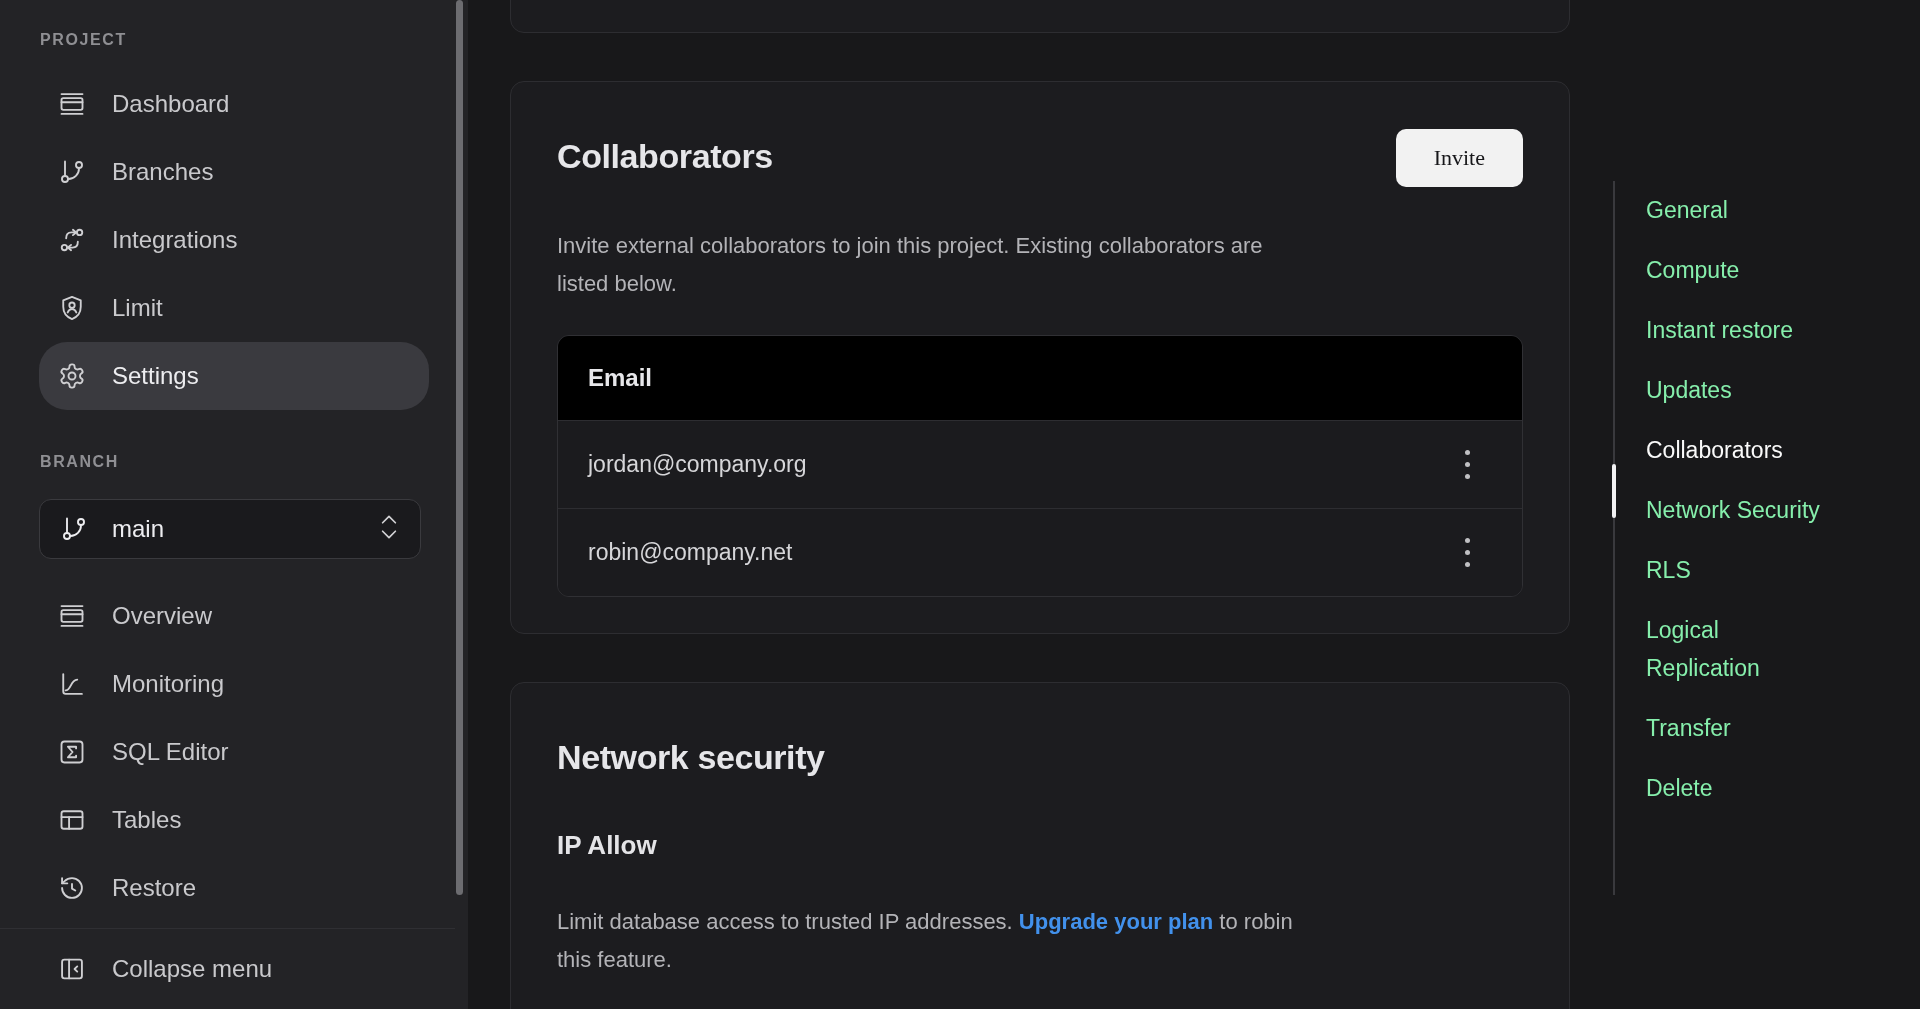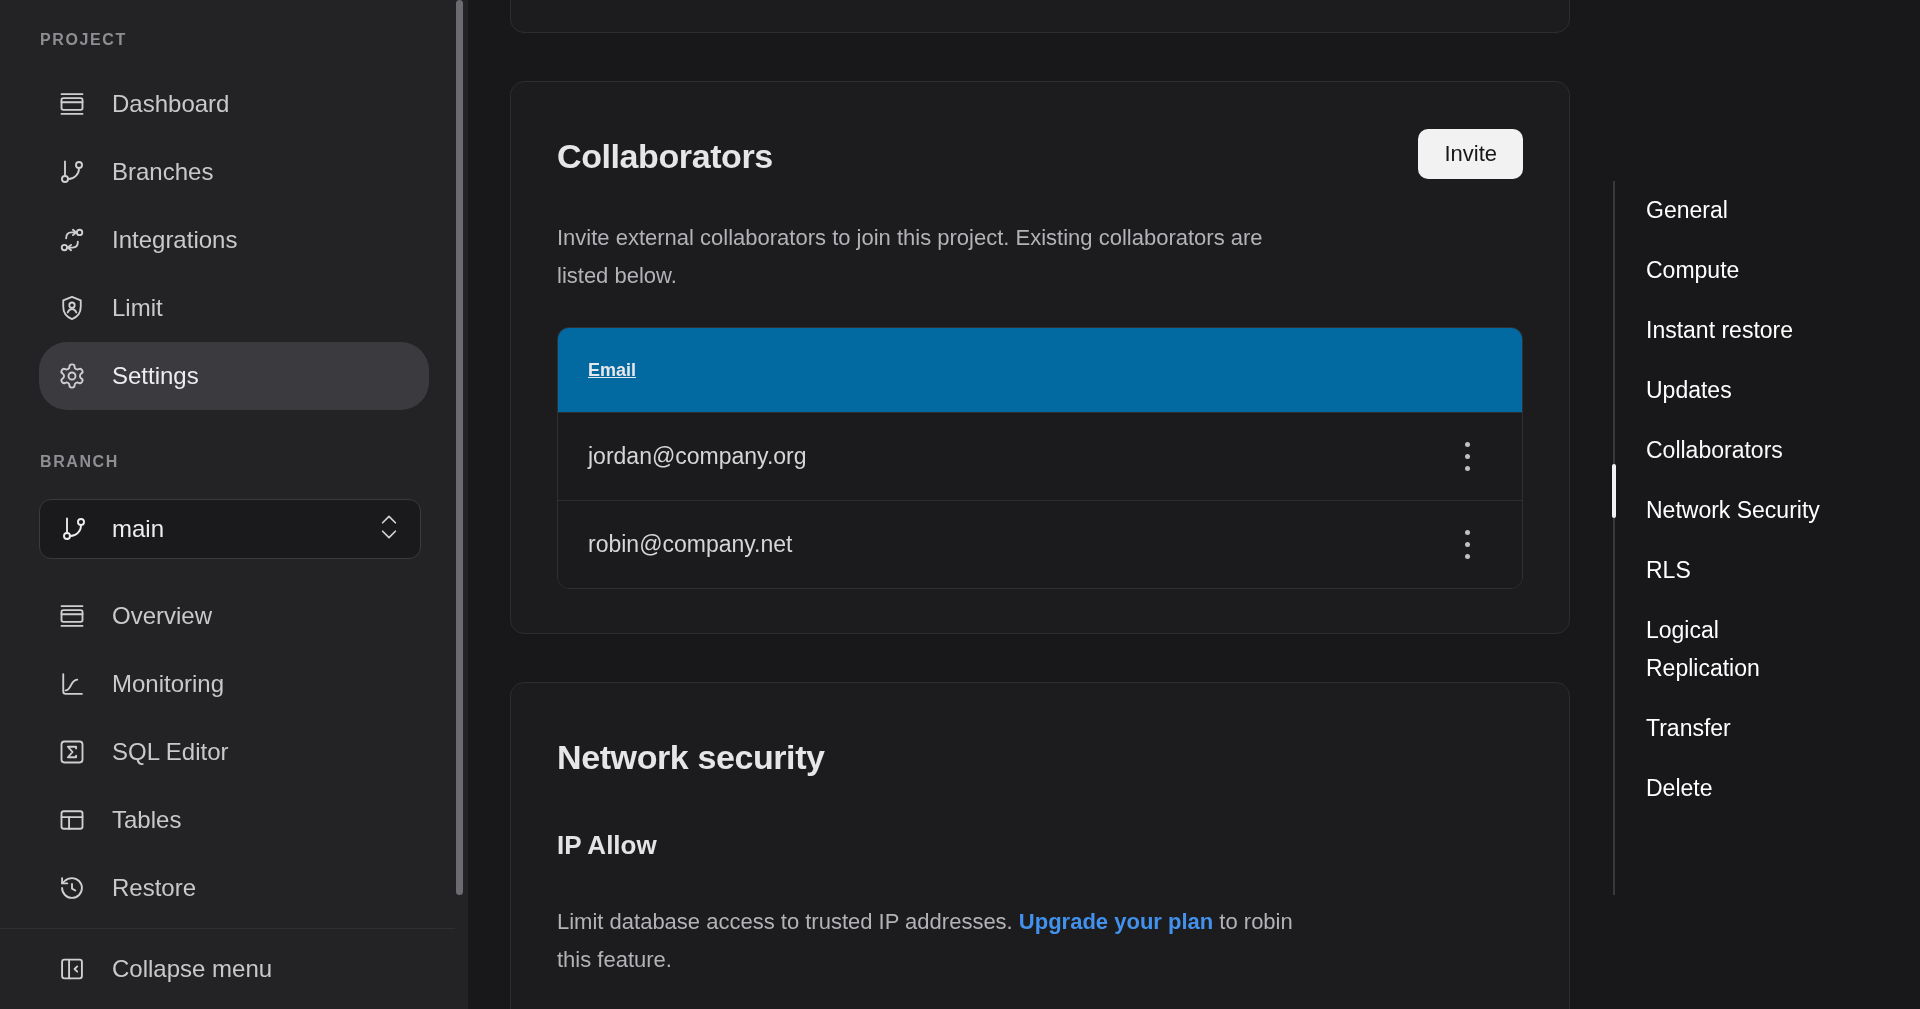--- a/index.html
+++ b/index.html
@@ -59,38 +59,38 @@
   .card.partial-top { top:-20px; height:53px; padding:0; }
   .card.collaborators { top:81px; height:553px; }
   .card.network { top:682px; height:380px; }
 
   .card-header { display:flex; justify-content:space-between; align-items:flex-start; }
   .card-title {
     font-size:34px; font-weight:700; line-height:44px;
     color:#e6e6e9; letter-spacing:-0.4px;
   }
   .invite-btn {
-    height:50px; margin-top:-5px; padding:0 26px;
+    height:58px; margin-top:-5px; padding:0 38px;
     background:#f2f2f2; color:#17171a;
     border:none; border-radius:10px;
-    font-family:Liberation Sans, sans-serif;
+    font-family:Liberation Serif, serif;
     font-size:22px; font-weight:500; cursor:pointer;
   }
   .card-desc {
     margin-top:40px; font-size:22px; line-height:38px; color:#b3b3b7;
   }
 
   .collab-table {
     margin-top:32px; border:1px solid #303034; border-radius:12px;
     overflow:hidden;
   }
   .t-header {
-    height:84px; background:#0369a1;
+    height:84px; background:#000000;
     display:flex; align-items:center; padding:0 30px;
-    font-size:18px; font-weight:700; color:#e7e7ea;text-decoration:underline;
+    font-size:24px; font-weight:700; color:#e7e7ea;
   }
   .t-row {
     height:88px; background:#1b1b1e; border-top:1px solid #2d2d31;
     display:flex; align-items:center; justify-content:space-between;
     padding:0 46px 0 30px;
     font-size:23px; color:#d6d6d9;
   }
   .kebab {
     background:none; border:none; cursor:pointer;
     display:flex; flex-direction:column; gap:7px; padding:6px;
@@ -101,21 +101,21 @@
   .ip-text { margin-top:40px; font-size:22px; line-height:38px; color:#b3b3b7; }
   .ip-text a { color:#4291ec; font-weight:700; text-decoration:none; cursor:pointer; }
 
   
   .right-nav { position:absolute; left:1613px; top:181px; }
   .right-nav .rule { position:absolute; left:0; top:0; width:2px; height:714px; background:#39393d; }
   .right-nav .active-bar { position:absolute; left:-1px; top:283px; width:4px; height:54px; background:#f1f1f3; border-radius:2px; }
   .right-nav ul { list-style:none; margin:10px 0 0 33px; width:185px; }
   .right-nav li {
     font-size:23px; line-height:38px; margin-bottom:22px;
-    color:#ffffff; cursor:pointer;
+    color:#86efac; cursor:pointer;
   }
   .right-nav li.active { color:#fafafa; }
 
   svg { fill:none; stroke-width:1.6; stroke-linecap:round; stroke-linejoin:round; }
 </style>
 </head>
 <body>
 
 <aside class="sidebar">
 

